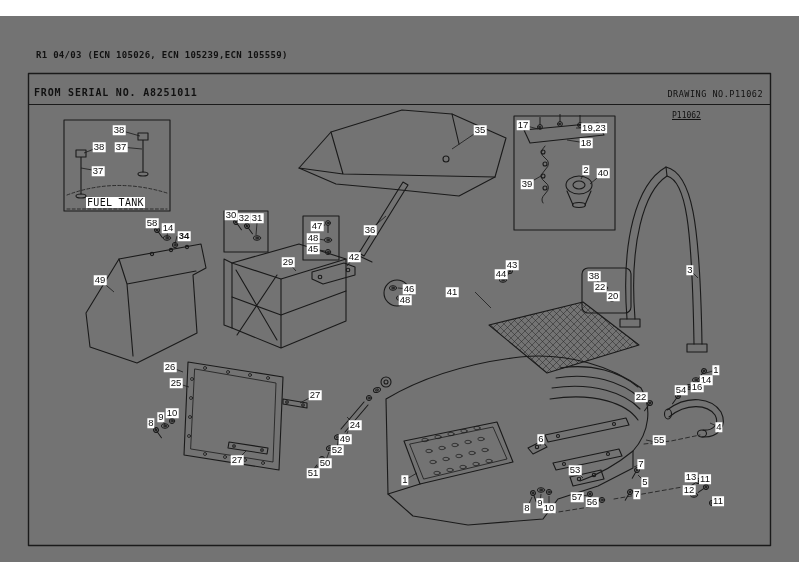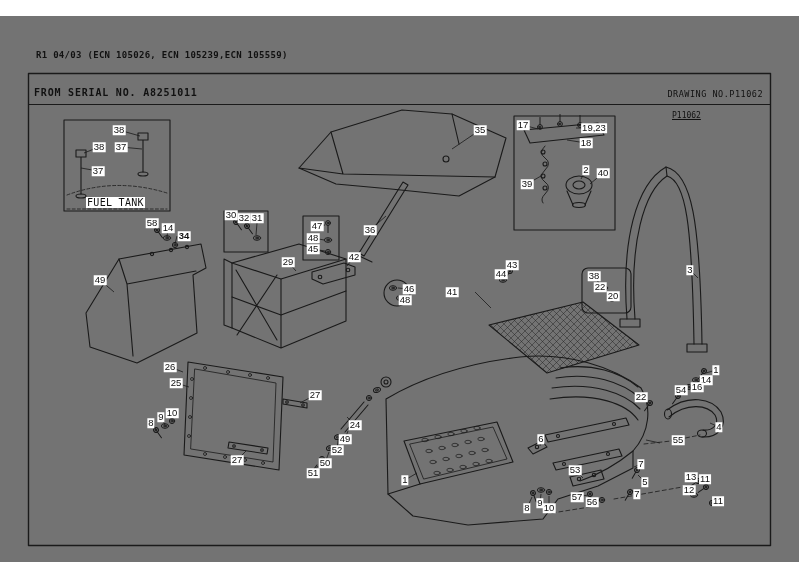--- a/index.html
+++ b/index.html
@@ -358,21 +358,21 @@
       <span class="callout" style="left: 313px; top: 457px;">51</span>
       <span class="callout" style="left: 325px; top: 447px;">50</span>
       <span class="callout" style="left: 337px; top: 434px;">52</span>
       <span class="callout" style="left: 345px; top: 423px;">49</span>
       <span class="callout" style="left: 355px; top: 409px;">24</span>
       <span class="callout" style="left: 716px; top: 354px;">1</span>
       <span class="callout" style="left: 706px; top: 364px;">14</span>
       <span class="callout" style="left: 697px; top: 371px;">16</span>
       <span class="callout" style="left: 681px; top: 374px;">54</span>
       <span class="callout" style="left: 641px; top: 381px;">22</span>
-      <span class="callout" style="left: 678px; top: 424px;">55</span>
+      <span class="callout" style="left: 659px; top: 424px;">55</span>
       <span class="callout" style="left: 719px; top: 411px;">4</span>
       <span class="callout" style="left: 541px; top: 423px;">6</span>
       <span class="callout" style="left: 645px; top: 466px;">5</span>
       <span class="callout" style="left: 641px; top: 448px;">7</span>
       <span class="callout" style="left: 637px; top: 478px;">7</span>
       <span class="callout" style="left: 575px; top: 454px;">53</span>
       <span class="callout" style="left: 577px; top: 481px;">57</span>
       <span class="callout" style="left: 592px; top: 486px;">56</span>
       <span class="callout" style="left: 691px; top: 461px;">13</span>
       <span class="callout" style="left: 705px; top: 463px;">11</span>

